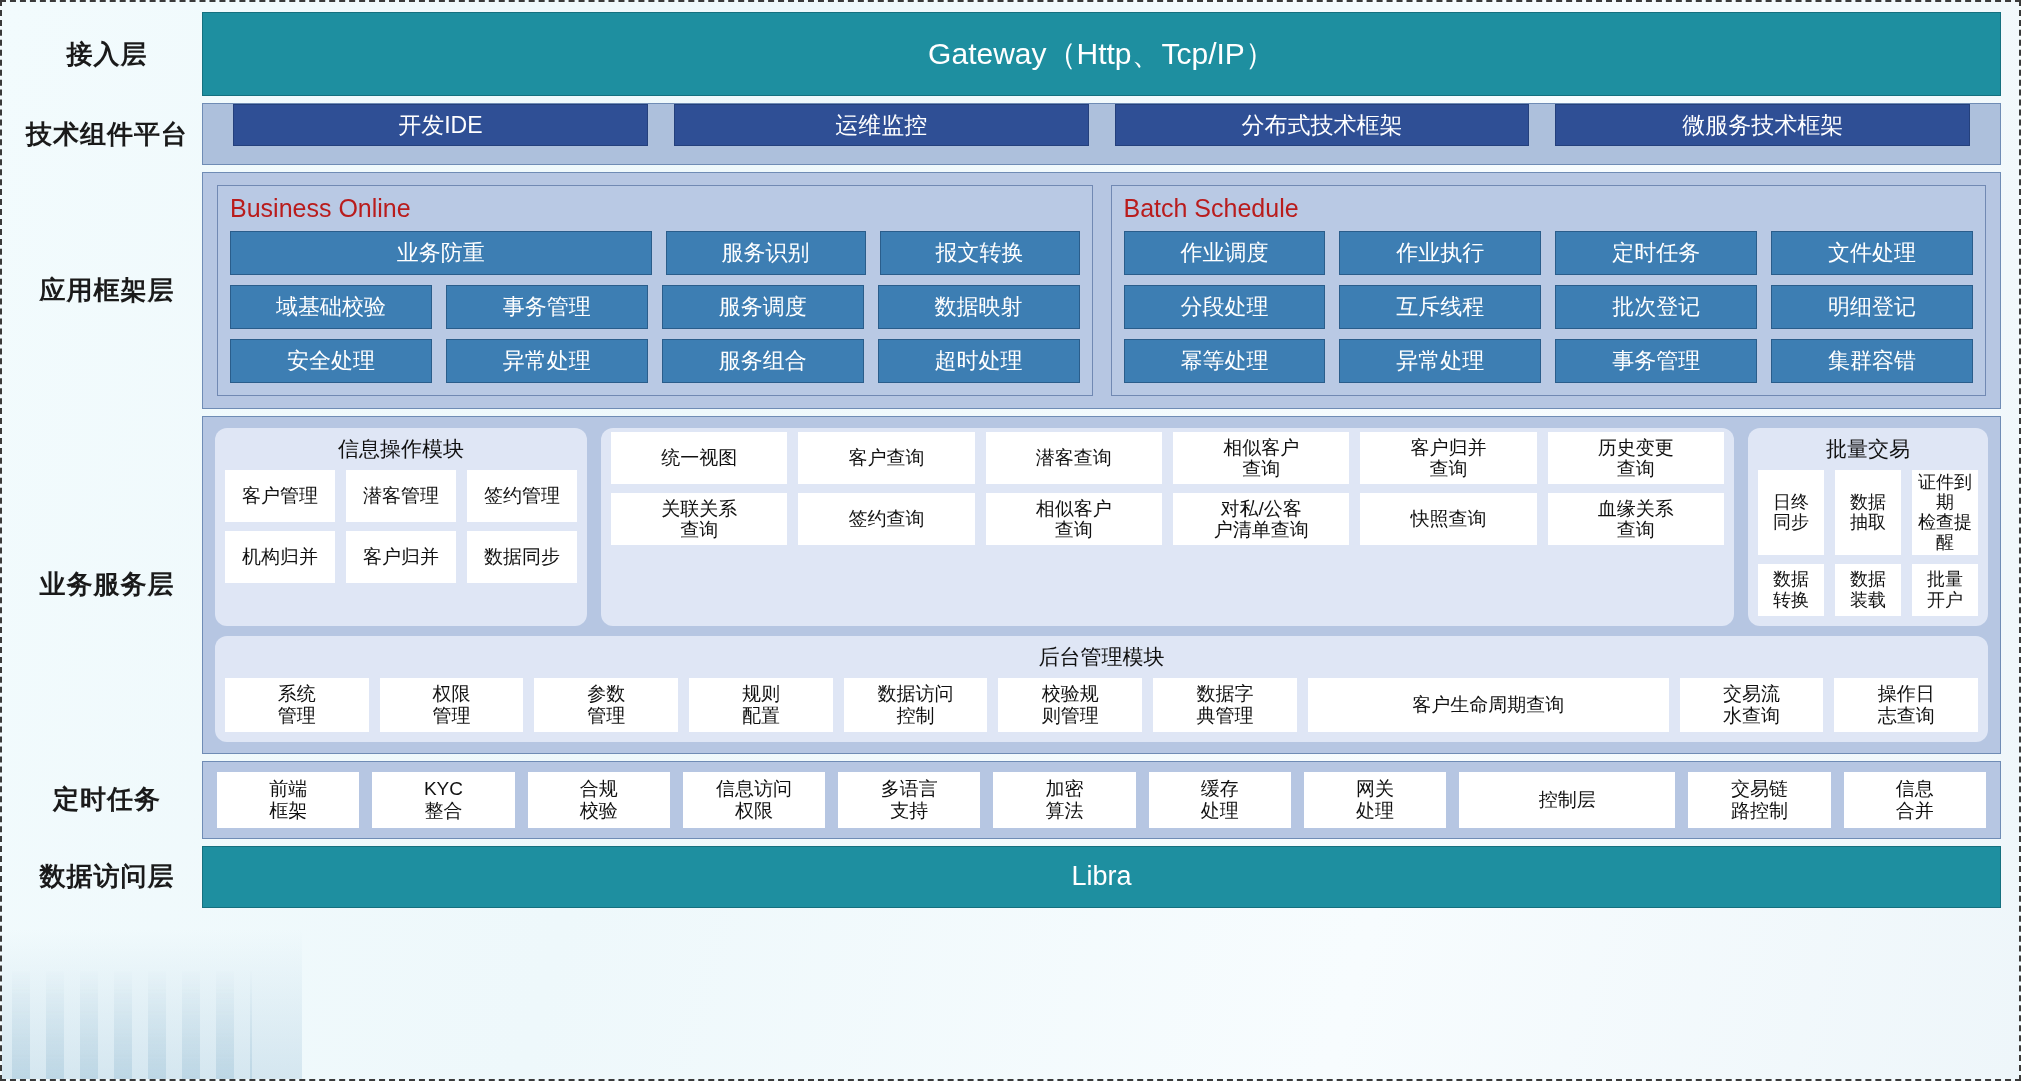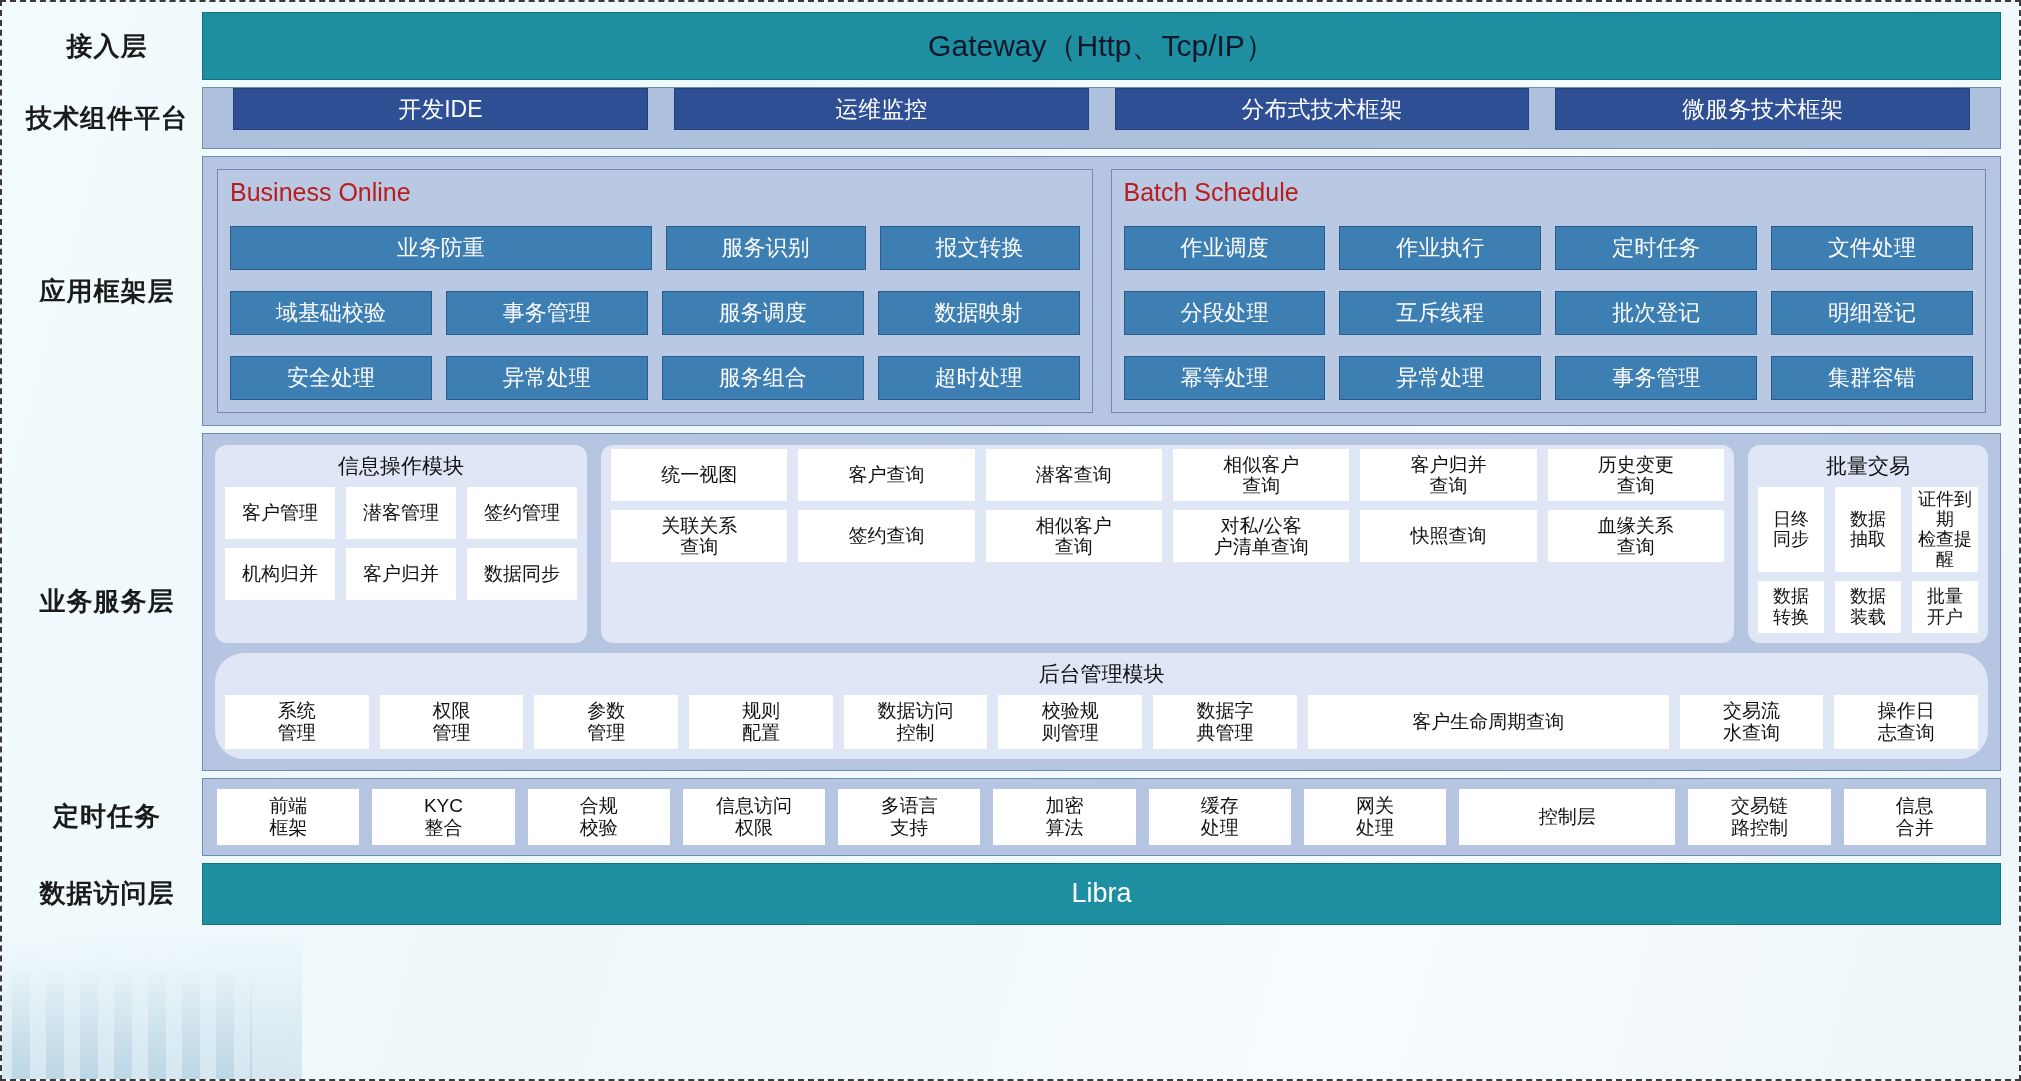--- a/index.html
+++ b/index.html
@@ -49,24 +49,24 @@
     letter-spacing: 1px;
     font-weight: 700;
   }
   .content-col { flex: 1 1 auto; display:flex; }
 
   
   .gateway {
     flex: 1;
     background: #1e8fa0;
     border: 1px solid #15707f;
-    color: #0f172a;
+    color: #ffffff;
     font-size: 30px;
     display: flex; align-items: center; justify-content: center;
-    height: 68px;
+    height: 84px;
   }
 
   
   .techband {
     flex: 1;
     background: #adc0dc;
     border: 1px solid #6f8cb5;
     display: flex; align-items: flex-start; justify-content: space-around;
     height: 62px;
     padding: 0 30px;
@@ -106,21 +106,20 @@
   .grid-row { display:flex; gap: 14px; }
   .cell-blue {
     background: #3d7eb3;
     border: 1px solid #2a5d8b;
     color:#fff;
     font-size: 22px;
     height: 44px;
     display:flex; align-items:center; justify-content:center;
     flex: 1;
     white-space: nowrap;
-    margin-top: 11px;
   }
   .span2 { flex: 2.12; }
 
   
   .bizband {
     flex: 1;
     background: #b6c6e2;
     border: 1px solid #6f8cb5;
     display: flex; flex-direction: column; gap: 10px;
     padding: 11px 12px;
@@ -144,21 +143,21 @@
     font-size: 19px;
     color:#111;
     line-height: 1.12;
     padding: 2px 4px;
   }
   .m-info { flex: 0 0 372px; }
   .m-query { flex: 1 1 auto; }
   .m-batch { flex: 0 0 240px; }
   .m-batch .cell-white{ font-size:18px; }
 
-  .module-admin { width:100%;border-radius:29px; }
+  .module-admin { width:100%; }
   .admin-row { display:flex; gap: 11px; }
   .admin-row .cell-white { min-height: 54px; }
   .adm-wide { flex: 2.6; }
 
   
   .baseband {
     flex: 1;
     background: #b6c6e2;
     border: 1px solid #6f8cb5;
     display:flex; gap: 13px;

